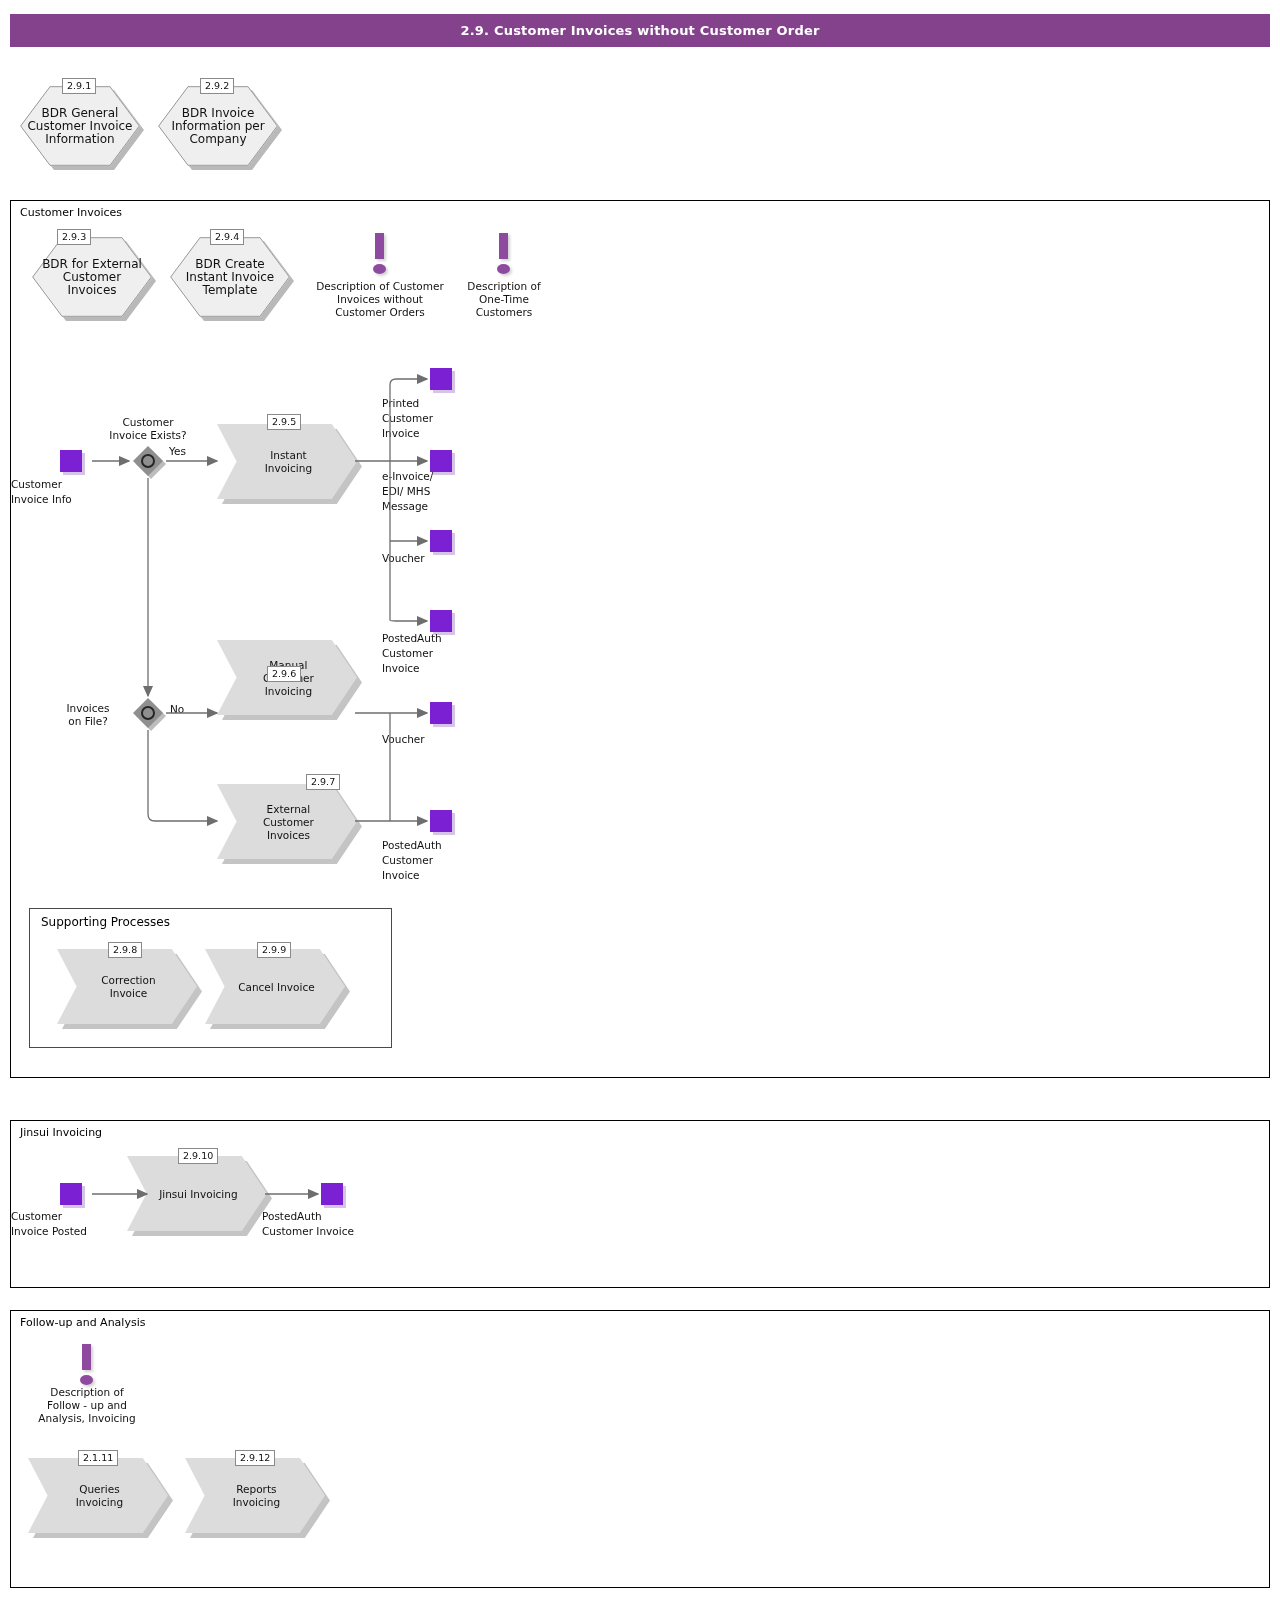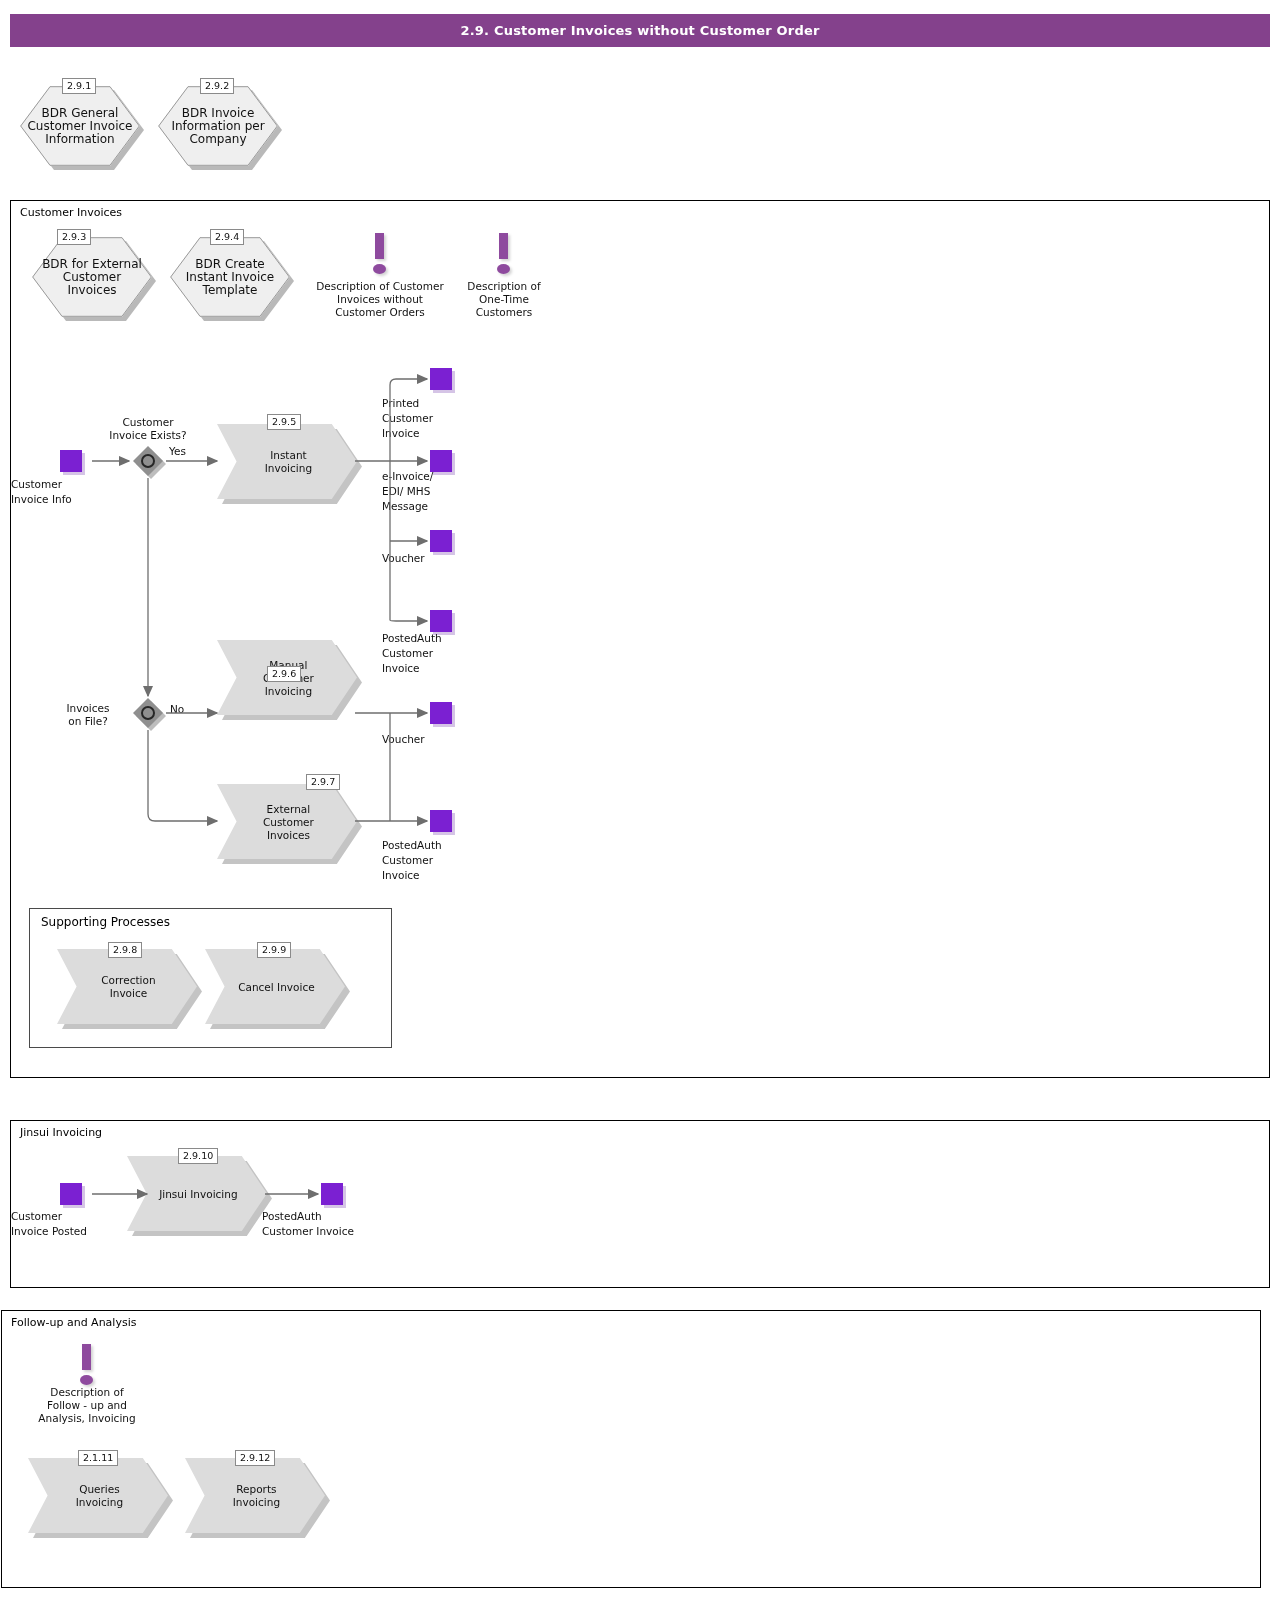--- a/index.html
+++ b/index.html
@@ -441,21 +441,21 @@
     <div class="chev-shadow"></div>
     <div class="chev-body"></div>
     <div class="chev-label">Jinsui Invoicing</div>
   </div>
   <div class="badge" style="left:178px; top:1148px;">2.9.10</div>
 
   <div class="datasq" style="left:321px; top:1183px;"></div>
   <div class="datasq-label" style="left:262px; top:1209px; width:140px;">PostedAuth<br>Customer Invoice</div>
 </div>
 
-<div class="lane" style="left:1px; top:1310px; width:1260px; height:278px;">
+<div class="lane" style="left:10px; top:1310px; width:1260px; height:278px;">
   <div class="lane-title">Follow-up and Analysis</div>
 </div>
 
 <div class="node-layer">
   <div class="excl-wrap" style="left:77px; top:1344px;">
     <div class="excl-bar"></div>
     <div class="excl-dot"></div>
   </div>
   <div class="excl-label" style="left:22px; top:1386px; width:130px;">Description of<br>Follow - up and<br>Analysis, Invoicing</div>
 

